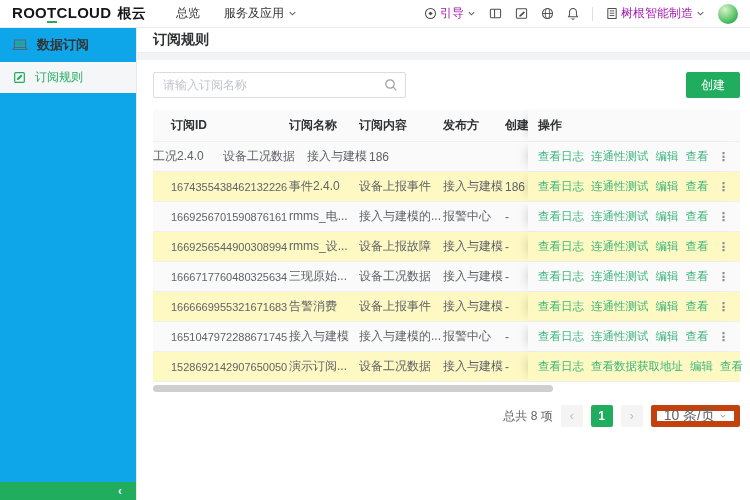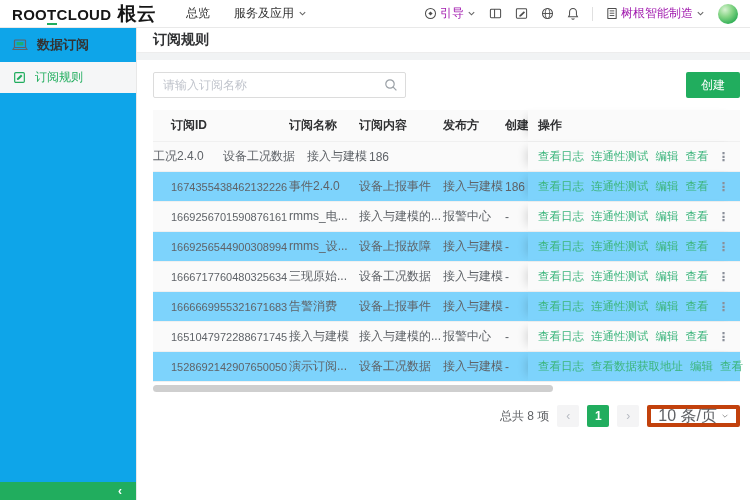--- a/index.html
+++ b/index.html
@@ -5,21 +5,21 @@
   * { box-sizing: border-box; margin: 0; padding: 0; }
   html,body { width:750px; height:500px; overflow:hidden;
     font-family:"Liberation Sans","DejaVu Sans",sans-serif; background:#fff; color:#303133; }
 
   
   .navbar { position:absolute; top:0; left:0; width:750px; height:28px; background:#fff;
     border-bottom:1px solid #e9e9e9; display:flex; align-items:center; padding:0 12px; z-index:30; }
   .logo { display:flex; align-items:baseline; font-weight:800; font-size:15px; color:#161616;
     letter-spacing:.3px; white-space:nowrap; }
   .logo .t-underline { border-bottom:2px solid #21ad5e; }
-  .logo .logo-cn { margin-left:6px; font-size:19px; }
+  .logo .logo-cn { margin-left:6px; font-size:14px; }
   .nav-menu { display:flex; align-items:center; gap:24px; margin-left:30px; font-size:12px; color:#333; }
   .nav-item { display:flex; align-items:center; gap:4px; cursor:pointer; white-space:nowrap; }
   .nav-right { margin-left:auto; display:flex; align-items:center; gap:13px; font-size:12px; color:#a21caf; }
   .icon-btn { display:flex; align-items:center; gap:3px; cursor:pointer; }
   .nav-divider { width:1px; height:14px; background:#e0e0e0; }
   .avatar { width:20px; height:20px; border-radius:50%;
     background:radial-gradient(circle at 35% 28%, #d8f3d2, #86d586 38%, #2fae55 78%, #1d9647); }
   svg.ic { display:block; }
 
   
@@ -48,21 +48,21 @@
     padding:0 28px 0 9px; font-size:12px; color:#333; outline:none;
     font-family:"Liberation Sans","DejaVu Sans",sans-serif; }
   .search-input::placeholder { color:#c0c4cc; }
   .search-icon { position:absolute; right:8px; top:6px; }
   .create-btn { width:54px; height:26px; background:#21ad5e; color:#fff; border:none; border-radius:2px;
     font-size:12px; cursor:pointer; font-family:"Liberation Sans","DejaVu Sans",sans-serif; }
 
   
   .table { position:relative; width:587px; font-size:12px; color:#5f6368; }
   .thead, .trow { position:relative; display:flex; align-items:center; border-bottom:1px solid #f0f0f0;
-    background:#7dd3fc; }
+    background:#fef9c3; }
   .thead { height:32px; background:#fafafa; color:#303133; font-weight:700; }
   .trow { height:30px; }
   .trow.stripe { background:#fafafa; }
   .cell { white-space:nowrap; overflow:hidden; flex:none; }
   .c-id { width:136px; padding-left:18px; font-size:11px; letter-spacing:0; }
   .thead .c-id { font-size:12px; }
   .c-name { width:70px; }
   .c-content { width:84px; }
   .c-pub { width:62px; }
   .c-created { width:23px; }
@@ -76,22 +76,22 @@
   .hscrollbar { margin-top:3px; width:587px; height:7px; }
   .hscroll-thumb { width:400px; height:7px; border-radius:4px; background:#cfcfcf; cursor:pointer; }
 
   
   .pagination { display:flex; align-items:center; justify-content:flex-end; gap:8px; margin-top:13px;
     font-size:12px; color:#606266; width:587px; }
   .pg-btn { width:22px; height:22px; border:none; border-radius:2px; background:#f4f4f5; color:#b6bac2;
     font-size:12px; cursor:pointer; display:flex; align-items:center; justify-content:center;
     font-family:"Liberation Sans","DejaVu Sans",sans-serif; }
   .pg-btn.active { background:#21ad5e; color:#fff; font-weight:700; }
-  .pg-size { height:22px; border:4px solid #c2410c; border-radius:2px; background:#fff; display:flex;
-    align-items:center; gap:4px; padding:0 7px; font-size:16px; color:#606266; cursor:pointer; }
+  .pg-size { height:22px; border:6px solid #c2410c; border-radius:2px; background:#fff; display:flex;
+    align-items:center; gap:4px; padding:0 7px; font-size:14px; color:#606266; cursor:pointer; }
 </style>
 </head>
 <body>
 
 <div class="navbar">
   <div class="logo">
     <span><span>ROO</span><span class="t-underline">T</span><span>CLOUD</span></span>
     <span class="logo-cn">根云</span>
   </div>
   <div class="nav-menu">

